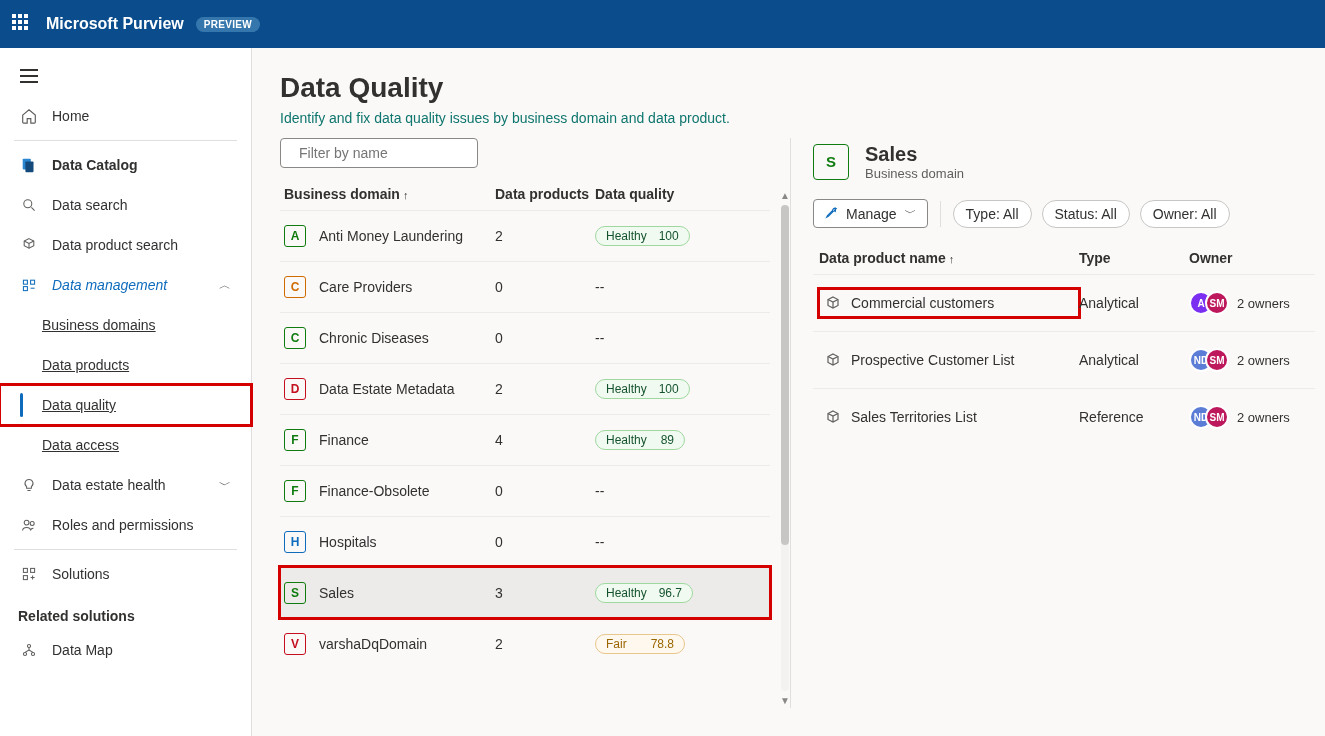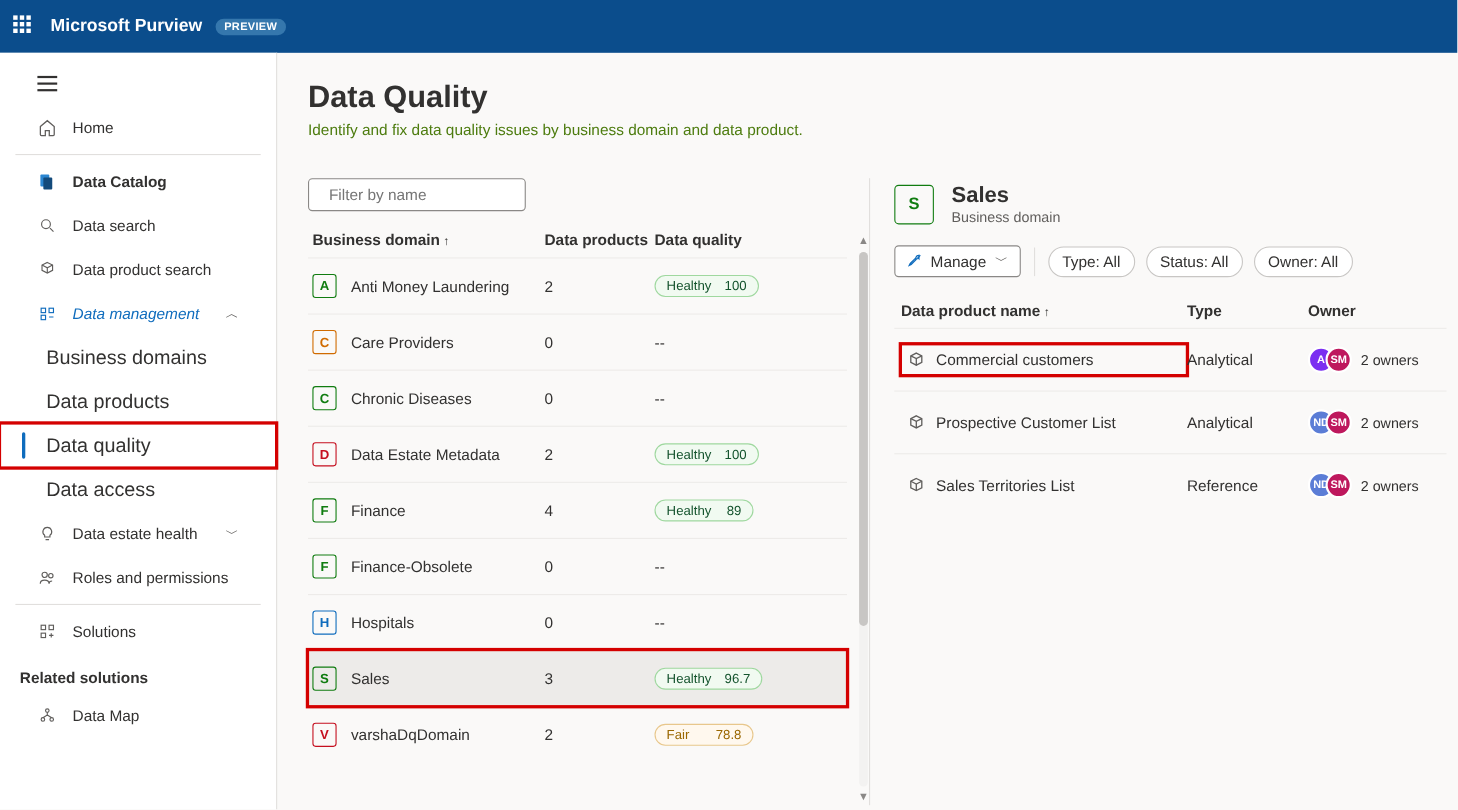--- a/index.html
+++ b/index.html
@@ -10,39 +10,39 @@
   .waffle { width: 20px; height: 20px; margin-right: 14px; display: grid; grid-template-columns: repeat(3, 4px); grid-template-rows: repeat(3, 4px); gap: 2px; cursor: pointer;}
   .waffle span { background: #fff; width: 4px; height: 4px; }
   .brand { font-size: 16px; font-weight: 600; margin-right: 12px; text-align: right; }
   .preview-badge { background: #3577ad; border-radius: 10px; font-size: 10px; padding: 2px 8px; font-weight: 600; letter-spacing: .3px;}
 
   
   .shell { display: flex; height: calc(100vh - 48px); }
 
   
   .sidebar { width: 252px; background: #fff; border-right: 1px solid #e1dfdd; padding: 8px 0; }
-  .side-item { display: flex; align-items: center; gap: 14px; padding: 9px 34px; cursor: pointer; font-size: 14px; color: #323130; position: relative; min-height: 40px;}
+  .side-item { display: flex; align-items: center; gap: 14px; padding: 9px 20px; cursor: pointer; font-size: 14px; color: #323130; position: relative; min-height: 40px;}
   .side-item.active { color: #0f6cbd; }
-  .side-sub { padding-left: 42px; font-size: 18px; }
+  .side-sub { padding-left: 42px; font-size: 14px; text-decoration: underline; }
   .side-sub.selected::before { content:""; position:absolute; left:20px; top:8px; bottom:8px; width:3px; background:#0f6cbd; border-radius: 2px; }
   .side-icon { width: 18px; height: 18px; display: inline-flex; align-items: center; justify-content: center; font-size: 16px; flex-shrink: 0;}
   .side-divider { height:1px; background:#e1dfdd; margin: 4px 14px; }
   .side-section-label { padding: 14px 18px 6px; font-weight: 600; font-size: 14px; color:#323130;}
   .side-item-row { display:flex; align-items:center; justify-content:space-between; width:100%; }
   .chev { font-size:12px; color:#605e5c; }
 
   .hamburger { width: 18px; height: 14px; display: flex; flex-direction: column; justify-content: space-between; }
   .hamburger span { height:2px; background:#323130; }
 
   .highlight-red { outline: 3px solid #d40000; outline-offset: -1px; }
 
   
   .main { flex: 1; padding: 18px 0 0 28px; overflow: hidden;}
   .page-title { font-size: 28px; font-weight: 600; margin: 6px 0 6px; }
-  .page-subtitle { color: #4d7c0f; font-size: 14px; margin-bottom: 36px; }
+  .page-subtitle { color: #0f766e; font-size: 14px; margin-bottom: 12px; }
 
   .content-columns { display:flex; gap:0; height: calc(100% - 100px);}
   .left-col { width: 510px; position: relative; padding-right: 20px;}
   .right-col { flex:1; border-left: 1px solid #e1dfdd; padding: 4px 10px 0 22px; overflow:hidden;}
 
   
   .filter-box { display:flex; align-items:center; gap:8px; border:1px solid #8a8886; border-radius:4px; padding:6px 10px; width: 198px; margin-bottom: 10px; background:#fff;}
   .filter-box input { border:none; outline:none; font-size:14px; flex:1; background:transparent;}
   .funnel { width:14px; height:14px; color:#605e5c;}
 

